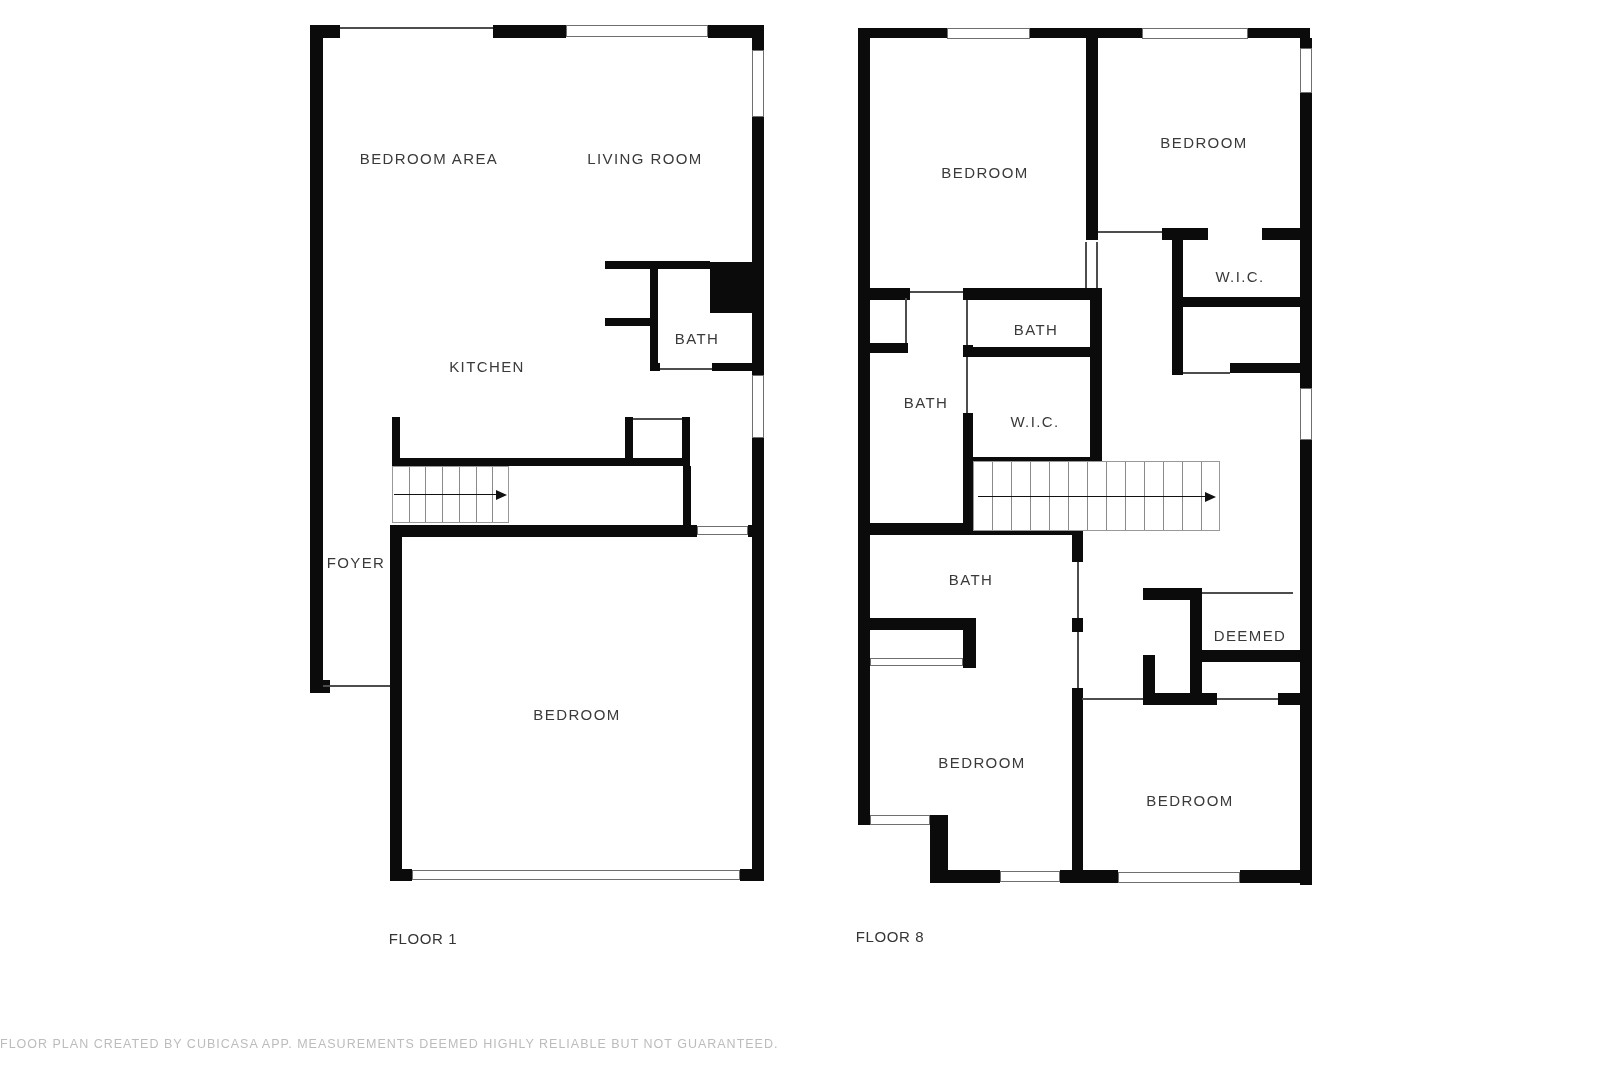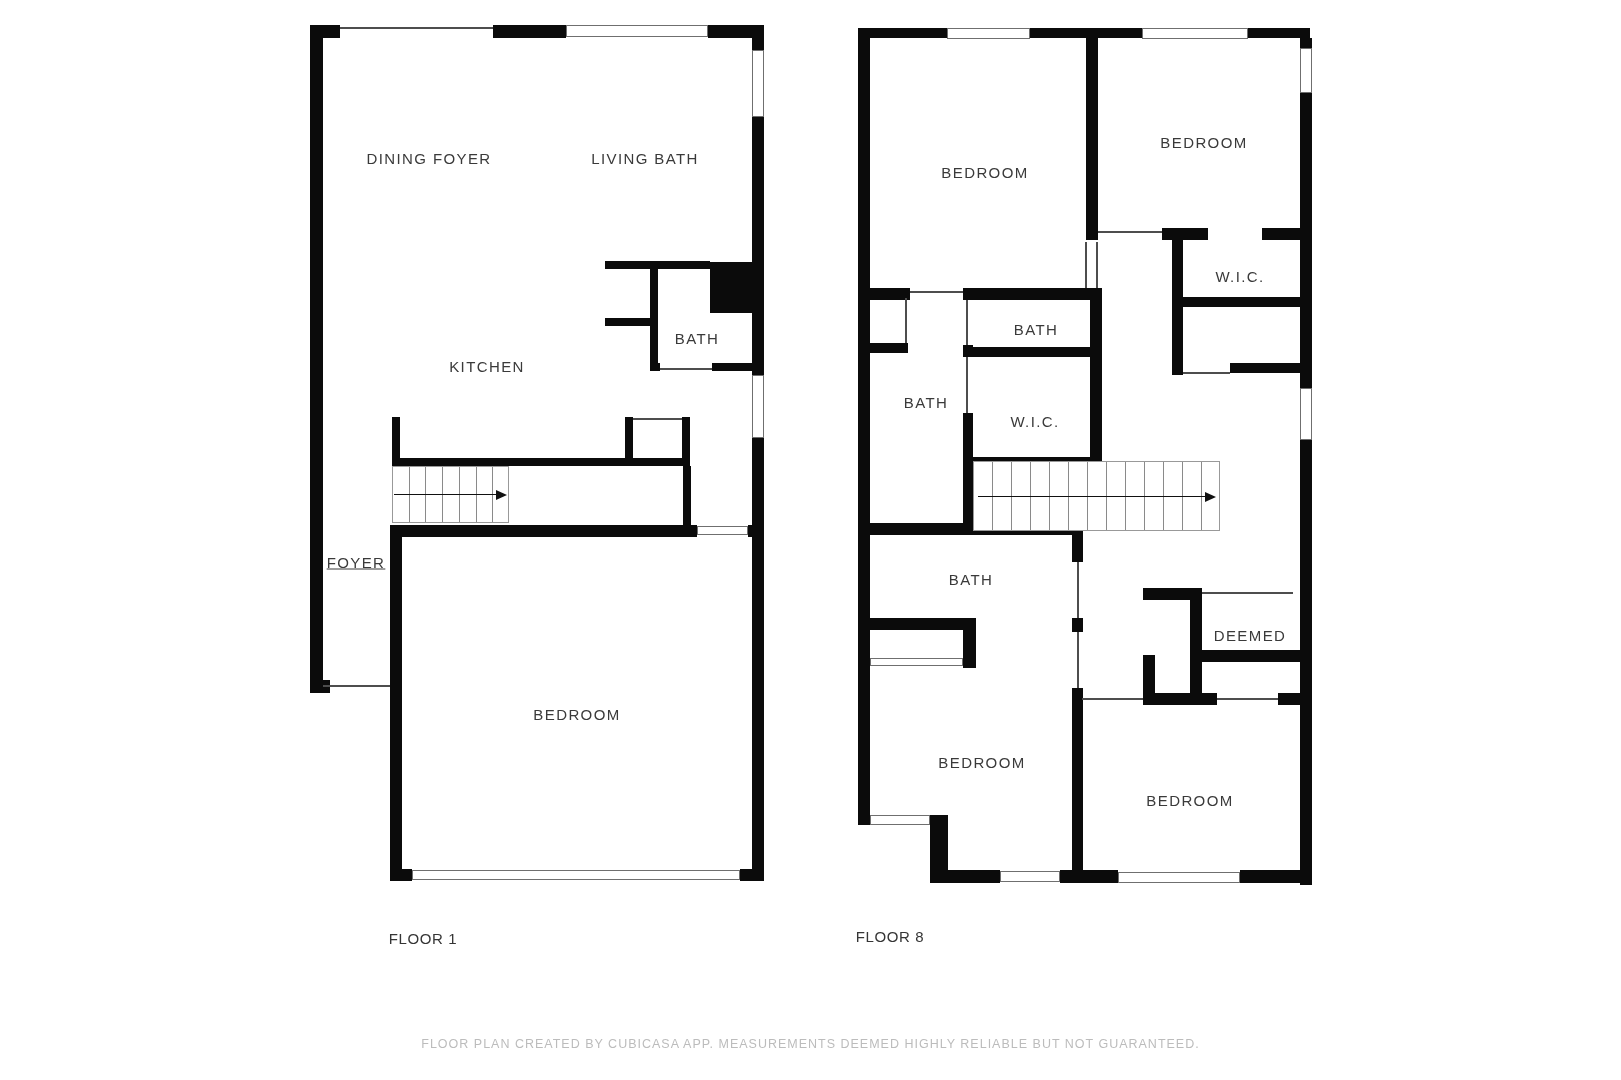--- a/index.html
+++ b/index.html
@@ -11,21 +11,21 @@
   .opening{position:absolute;background:#ffffff;border:1px solid var(--openborder,#6f6f6f);box-sizing:border-box;}
   .stairrect{position:absolute;background:#ffffff;border:1px solid var(--stairborder,#999999);box-sizing:border-box;}
   .tread{position:absolute;background:var(--tread,#8a8a8a);}
   .arrowline{position:absolute;background:var(--arrow,#111111);}
   .arrowhead{position:absolute;width:0;height:0;border-top:5px solid transparent;
              border-bottom:5px solid transparent;border-left:11px solid var(--arrow,#111111);}
   .room-label{position:absolute;transform:translate(-50%,-50%);font-size:15px;letter-spacing:1.4px;
               color:var(--label,#3a3a3a);white-space:nowrap;}
   .floor-title{position:absolute;transform:translate(-50%,-50%);font-size:15px;letter-spacing:0.6px;
                color:var(--title,#353535);white-space:nowrap;}
-  .footer{position:absolute;left:0;top:1037px;width:100%;text-align:center;font-size:12.5px;
+  .footer{position:absolute;left:0;top:1037px;width:100%;text-align:left;font-size:12.5px;
           letter-spacing:1px;color:var(--footer,#bcbcbc);white-space:nowrap;}
 </style>
 </head>
 <body>
 
 <div id="canvas">
   <div id="plan">
       <div class="wall" style="left: 310px; top: 25px; width: 13px; height: 668px;"></div>
       <div class="wall" style="left: 310px; top: 25px; width: 30px; height: 13px;"></div>
       <div class="wall" style="left: 493px; top: 25px; width: 73px; height: 13px;"></div>
@@ -62,25 +62,25 @@
       <div class="opening" style="left: 412px; top: 870px; width: 328px; height: 10px;"></div>
       <div class="stairrect" style="left: 392px; top: 466px; width: 117px; height: 57px;"></div>
       <div class="tread" style="left: 409px; top: 467px; width: 1px; height: 55px;"></div>
       <div class="tread" style="left: 425px; top: 467px; width: 1px; height: 55px;"></div>
       <div class="tread" style="left: 442px; top: 467px; width: 1px; height: 55px;"></div>
       <div class="tread" style="left: 459px; top: 467px; width: 1px; height: 55px;"></div>
       <div class="tread" style="left: 476px; top: 467px; width: 1px; height: 55px;"></div>
       <div class="tread" style="left: 492px; top: 467px; width: 1px; height: 55px;"></div>
       <div class="arrowline" style="left: 394px; top: 494px; width: 102px; height: 1px;"></div>
       <div class="arrowhead" style="left: 496px; top: 490px;"></div>
-      <div class="room-label" style="left: 429px; top: 158px;">DINING FOYER</div>
-      <div class="room-label" style="left: 645px; top: 158px;">LIVING BATH</div>
+      <div class="room-label" style="left: 429px; top: 158px;">BEDROOM AREA</div>
+      <div class="room-label" style="left: 645px; top: 158px;">LIVING ROOM</div>
       <div class="room-label" style="left: 697px; top: 338px;">BATH</div>
       <div class="room-label" style="left: 487px; top: 366px;">KITCHEN</div>
-      <div class="room-label" style="left: 356px; top: 562px; text-decoration: underline;">FOYER</div>
+      <div class="room-label" style="left: 356px; top: 562px;">FOYER</div>
       <div class="room-label" style="left: 577px; top: 714px;">BEDROOM</div>
       <div class="wall" style="left: 858px; top: 28px; width: 12px; height: 797px;"></div>
       <div class="wall" style="left: 858px; top: 28px; width: 89px; height: 10px;"></div>
       <div class="wall" style="left: 1030px; top: 28px; width: 112px; height: 10px;"></div>
       <div class="wall" style="left: 1248px; top: 28px; width: 62px; height: 10px;"></div>
       <div class="wall" style="left: 1300px; top: 38px; width: 12px; height: 10px;"></div>
       <div class="wall" style="left: 1300px; top: 93px; width: 12px; height: 295px;"></div>
       <div class="wall" style="left: 1300px; top: 440px; width: 12px; height: 445px;"></div>
       <div class="wall" style="left: 1086px; top: 38px; width: 12px; height: 202px;"></div>
       <div class="wall" style="left: 1090px; top: 288px; width: 12px; height: 179px;"></div>

